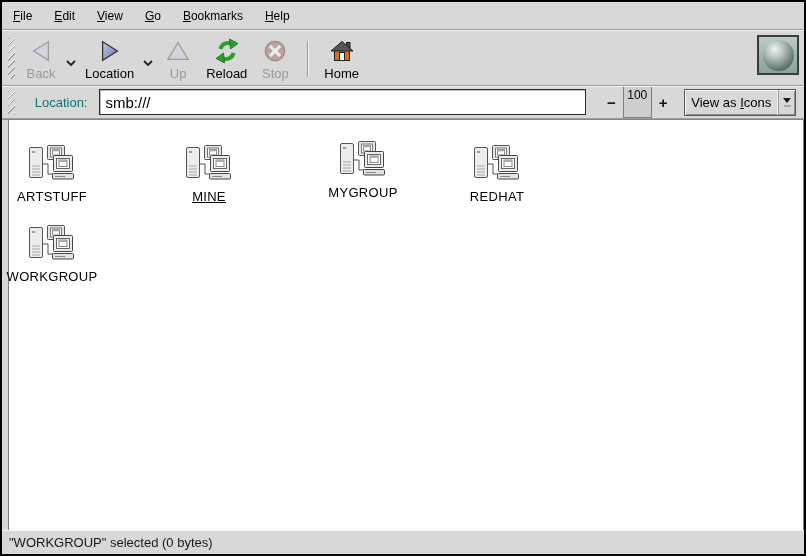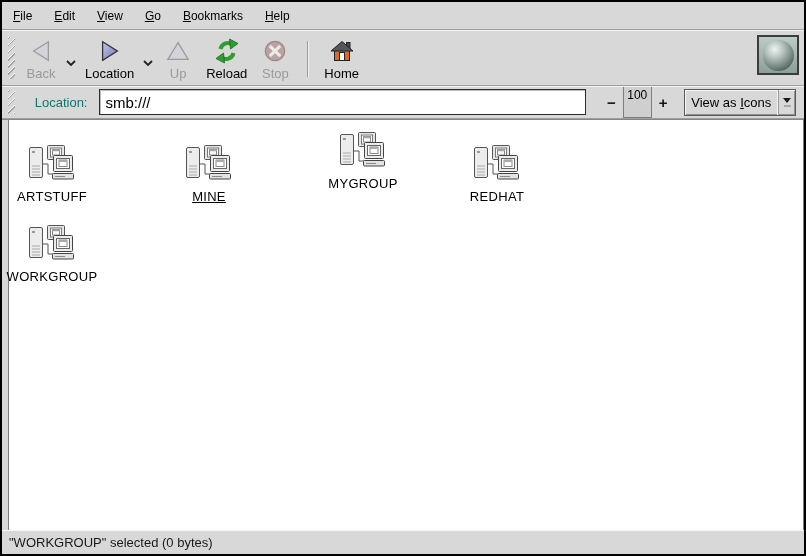--- a/index.html
+++ b/index.html
@@ -55,21 +55,21 @@
             border-top:5px solid #1a1a1a; }
   .va-bar { width:7px; height:2px; background:#a8a8a8; }
   
   .content { flex:1; display:flex; border-top:1px solid #868686; background:#d8d8d8; min-height:0; }
   .gutter { width:7px; background:#d8d8d8; border-right:1px solid #7d7d7d; }
   .canvas { flex:1; background:#fff; position:relative; border-right:1px solid #7d7d7d; }
   .icon-item { position:absolute; width:120px; display:flex; flex-direction:column; align-items:center; }
   .icon-item .net { width:48px; height:40px; }
   .icon-item .ilabel { margin-top:5px; font-size:13px; color:#000; letter-spacing:.3px; white-space:nowrap; }
   .r1c1{ left:-17px; top:24px; } .r1c2{ left:140px; top:24px;text-decoration:underline; }
-  .r1c3{ left:294px; top:11px; } .r1c4{ left:428px; top:24px; }
+  .r1c3{ left:294px; top:20px; } .r1c4{ left:428px; top:24px; }
   .r2c1{ left:-17px; top:104px; }
   
   .statusbar { height:24px; flex:0 0 auto; background:#d8d8d8; border-top:1px solid #f6f6f6;
                display:flex; align-items:center; padding-left:7px; font-size:13px; color:#1a1a1a; }
   svg { display:block; }
 </style>
 </head>
 <body>
 
 <svg width="0" height="0" style="position:absolute">

